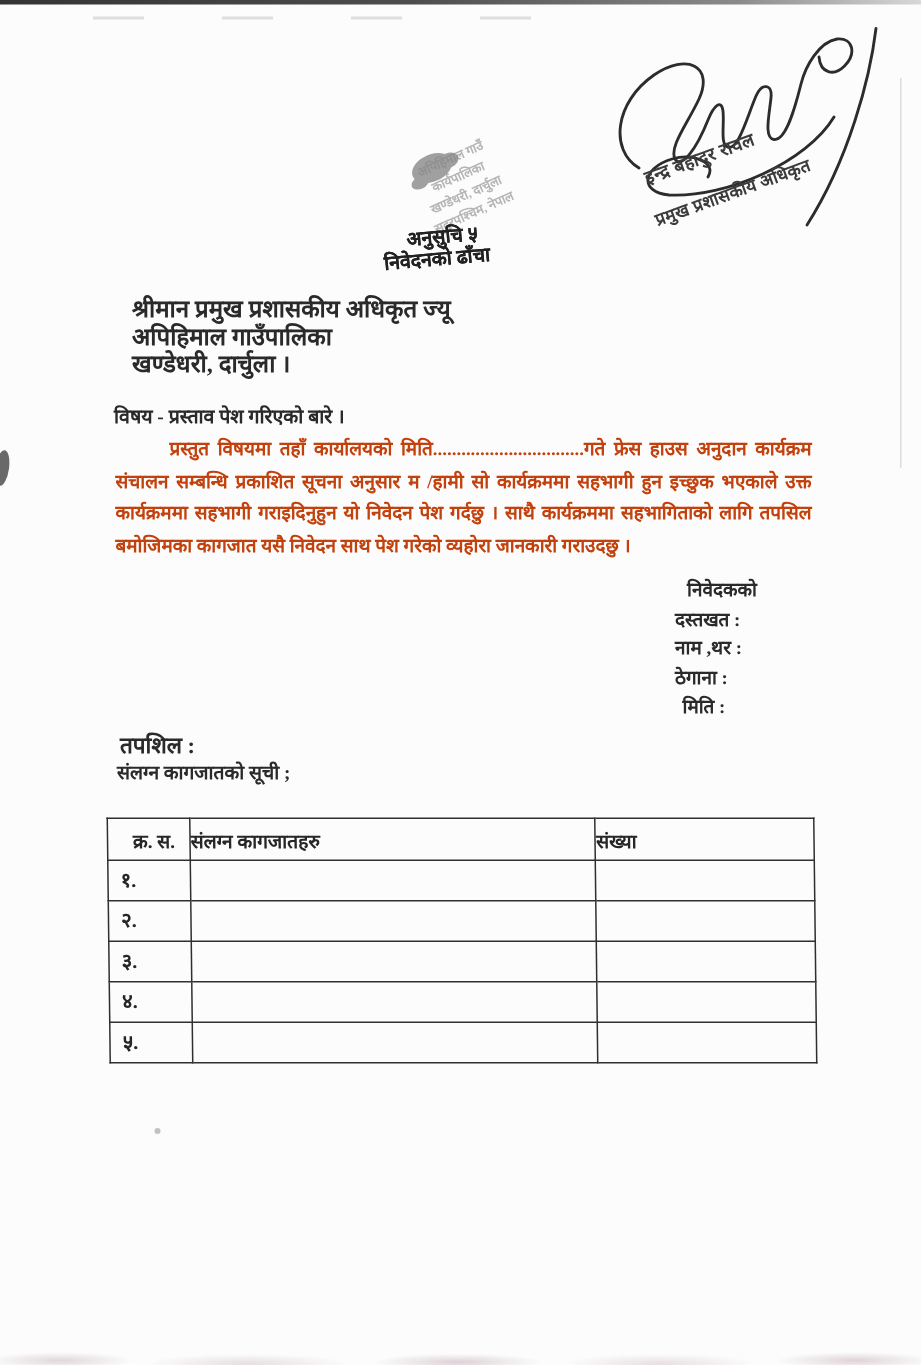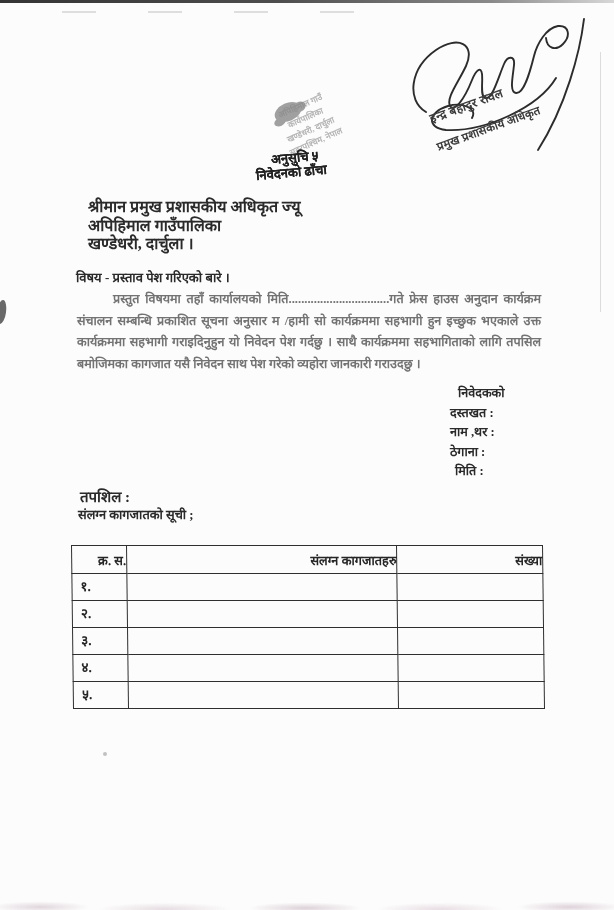--- a/index.html
+++ b/index.html
@@ -73,21 +73,21 @@
   .annex-1 { left:271px; top:150px; font-size:13px; }
   .annex-2 { left:256px; top:166px; font-size:13px; }
 
   
   .recipient { left:88px; top:198px; font-size:16px; font-weight:700; line-height:18.5px; }
   .subject   { left:76px; top:268px; width:466px; text-align:left; font-size:13px; font-weight:700; }
   .body-par  {
     left:77px; top:289px; width:464px;
     font-size:12.6px; font-weight:700; line-height:21.5px;
     text-align:justify; text-align-last:left; text-indent:36px;
-    color:#737373;
+    color:#c2410c;
   }
   .applicant { left:450px; top:384px; font-size:12.6px; font-weight:700; line-height:19.5px; }
   .applicant .app-title { padding-left:8px; }
   .applicant .app-field { padding-left:0; }
   .applicant .app-field:last-child { padding-left:5px; }
 
   .tapasil-head { left:80px; top:486px; font-size:15px; font-weight:700; }
   .tapasil-sub  { left:78px; top:505px; font-size:12.8px; font-weight:700; }
 
   
@@ -99,22 +99,22 @@
   }
   .attach-table th, .attach-table td {
     border:1.6px solid #2f2f2f;
     height:28px; vertical-align:middle;
     font-weight:700;
   }
   .attach-table td { vertical-align:top; padding-top:3px; height:27px; }
   .attach-table .col-sn  { width:55px; }
   .attach-table .col-doc { width:271px; }
   .attach-table .col-qty { width:146px; }
-  .attach-table th.col-sn { text-align:right; padding-left:7px; }
-  .attach-table th.col-doc, .attach-table th.col-qty { text-align:right;margin-left:16px; }
+  .attach-table th.col-sn { text-align:center; padding-left:7px; }
+  .attach-table th.col-doc, .attach-table th.col-qty { text-align:left;margin-left:16px; }
   .attach-table td.cell-sn { padding-left:8px; font-size:13.5px; }
 </style>
 </head>
 <body>
 
 <div class="page">
 
   <div class="abs top-edge"></div>
   <div class="abs top-dashes"></div>
   <div class="abs right-edge-line"></div>

